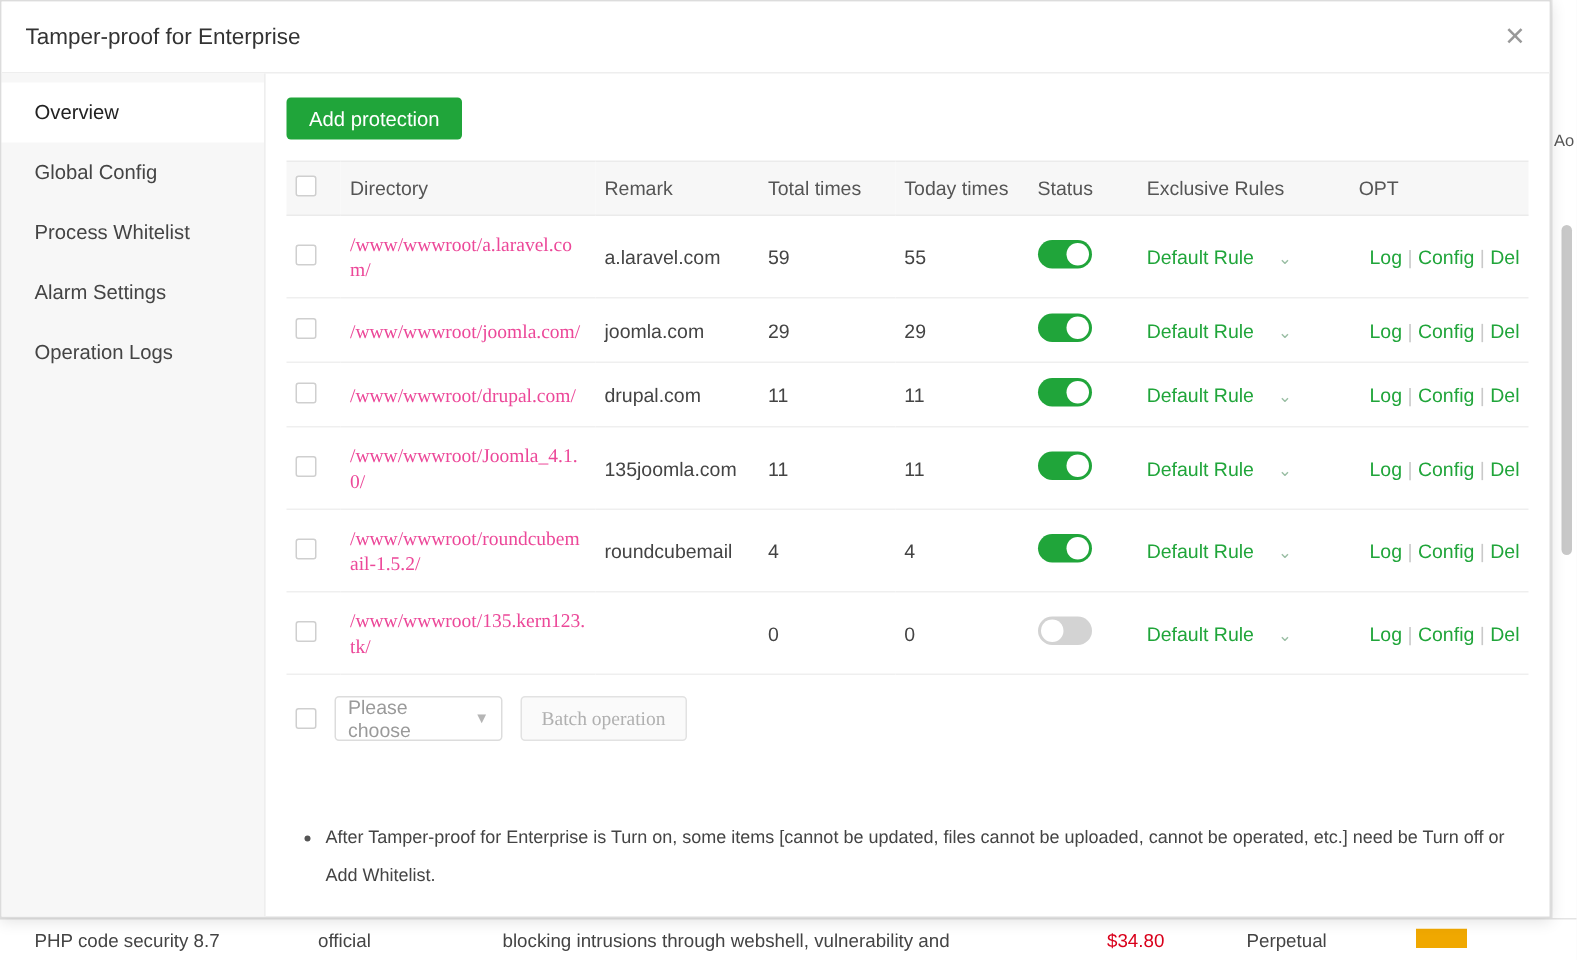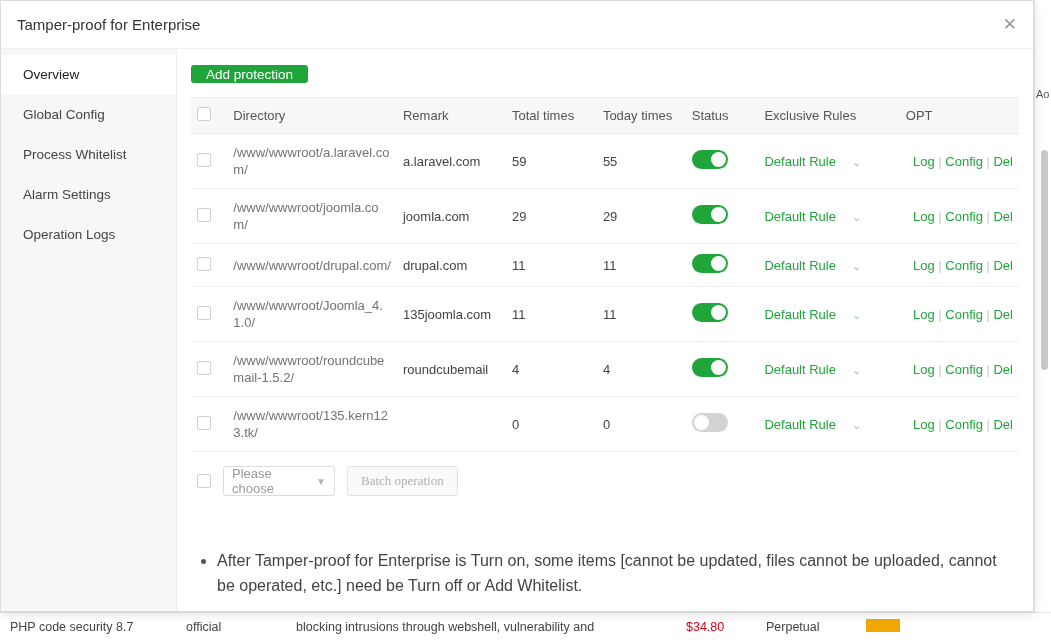--- a/index.html
+++ b/index.html
@@ -23,21 +23,21 @@
     position: absolute;
     left: 0; bottom: 0; right: 0;
     height: 28px;
     background: #ffffff;
     border-top: 1px solid #e4e4e4;
     display: flex;
     align-items: center;
     font-size: 12.5px;
     color: #444;
   }
-  #bg-row .c { padding: 0 10px; white-space: nowrap; overflow: hidden; }
+  #bg-row .c { padding: 0 10px; white-space: nowrap; overflow: hidden; margin-left: 13px; }
   #bg-row .c1 { width: 176px; }
   #bg-row .c2 { width: 110px; }
   #bg-row .c3 { width: 390px; }
   #bg-row .c4 { width: 80px; color: #d9001b; }
   #bg-row .c5 { width: 100px; }
   #bg-row .c6 { width: 70px; }
   #bg-row .swatch {
     width: 34px; height: 13px; background: #f0a800; display: inline-block;
   }
 
@@ -129,21 +129,21 @@
     flex: 1 1 auto;
     padding: 16px 14px 0 14px;
     position: relative;
     overflow: hidden;
   }
   #add-btn {
     background: #20a53a;
     color: #fff;
     border: none;
     border-radius: 3px;
-    height: 18px;
+    height: 28px;
     padding: 0 15px;
     font-size: 13.5px;
     cursor: pointer;
     font-family: "Liberation Sans", sans-serif;
   }
 
   table.ptable {
     margin-top: 14px;
     width: 100%;
     border-collapse: collapse;
@@ -179,26 +179,27 @@
 
   .chk {
     width: 14px; height: 14px;
     border: 1px solid #cfcfcf;
     border-radius: 2px;
     background: #fff;
     display: inline-block;
     cursor: pointer;
   }
   .dirlink {
-    color: #737373;
+    color: #ec4899;
     text-decoration: none;
     word-break: break-all;
     line-height: 17px;
     display: inline-block;
     cursor: pointer;
+    font-family: Liberation Serif, serif;
   }
   .num-red { color: #e03a3a; }
   .num-zero { color: #555; }
   .remark-cell { white-space: nowrap; overflow: hidden; }
 
   .switch {
     width: 36px; height: 19px;
     border-radius: 10px;
     background: #20a53a;
     position: relative;
@@ -261,21 +262,21 @@
     padding: 0 13px;
     font-size: 13px;
     cursor: not-allowed;
     font-family: Liberation Serif, serif;
   }
 
   #notes {
     margin-top: 52px;
     padding: 0 6px;
     color: #444;
-    font-size: 16px;
+    font-size: 12px;
     line-height: 25px;
   }
   #notes ul { margin: 0; padding-left: 20px; }
   #notes li { margin-bottom: 2px; }
   #notes li::marker { color: #555; }
 </style>
 </head>
 <body>
 
 <div id="page-bg">

